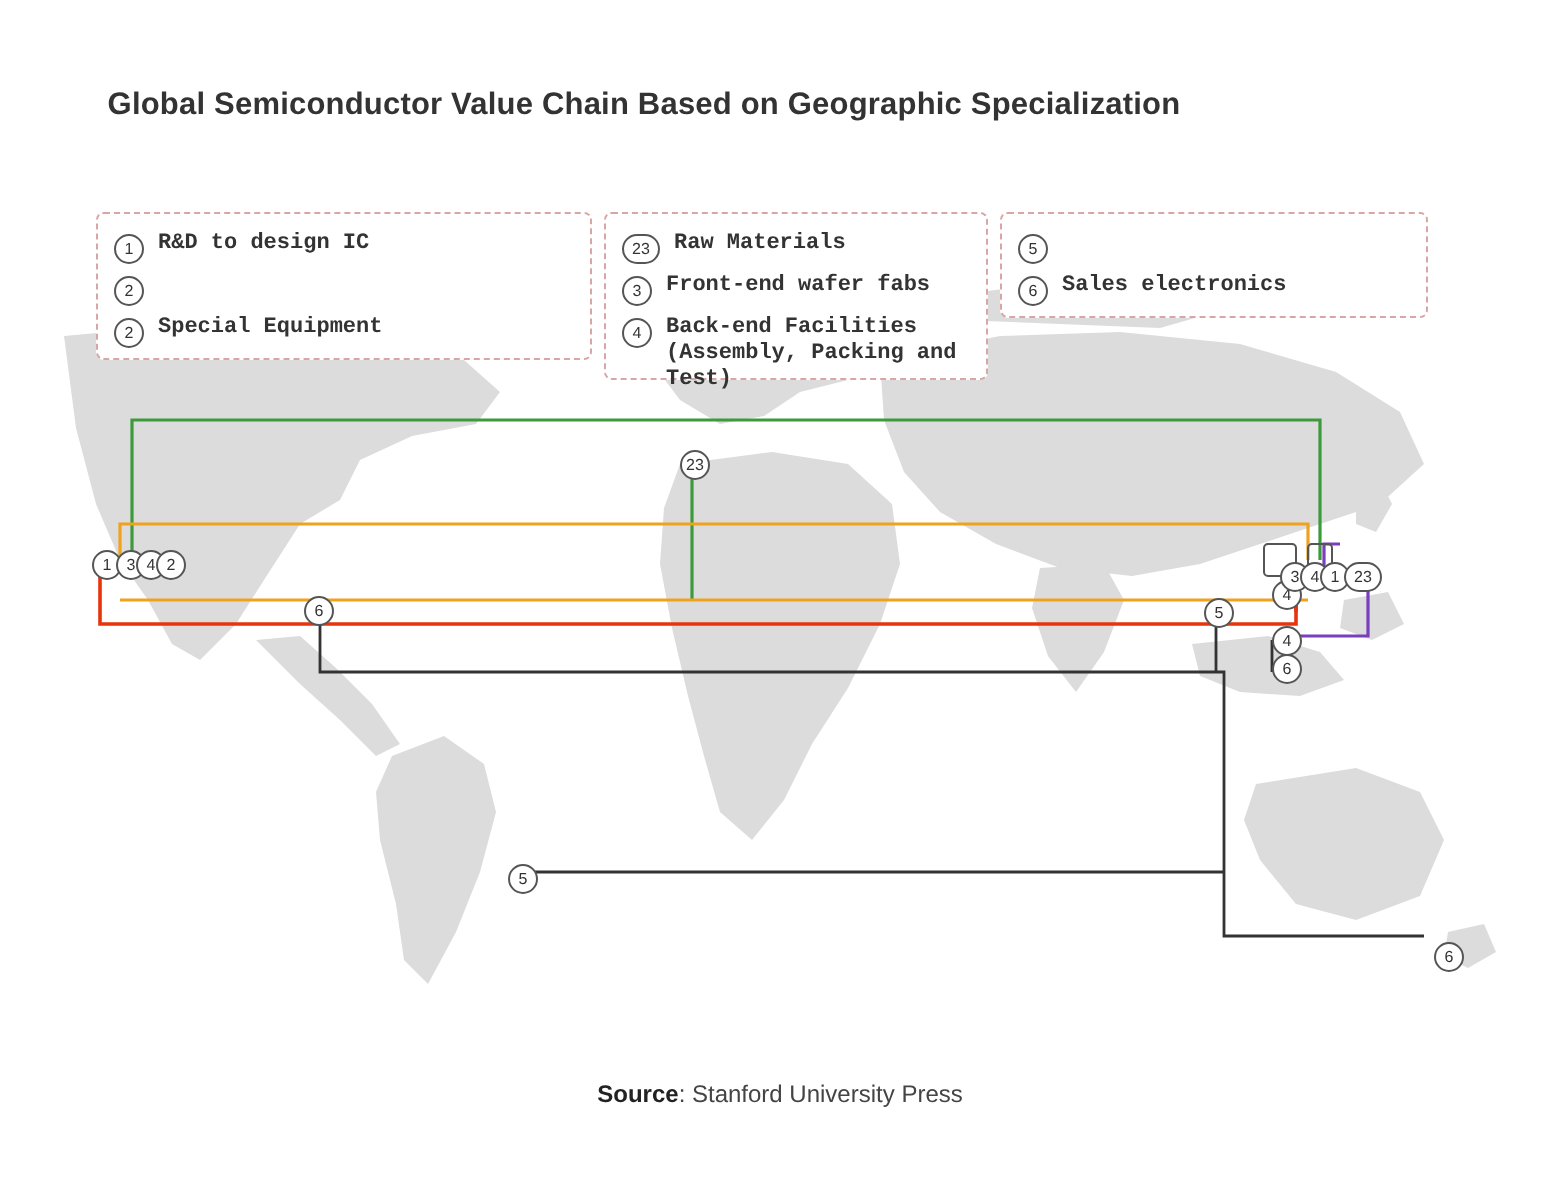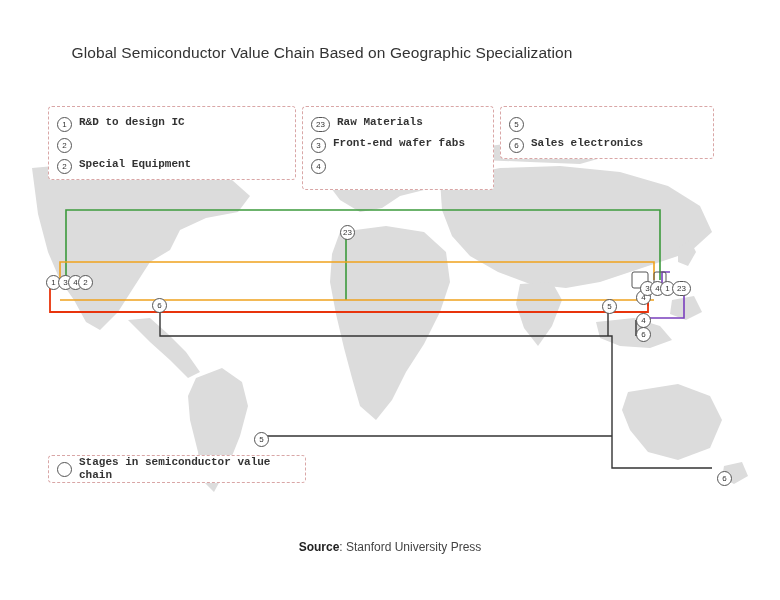--- a/index.html
+++ b/index.html
@@ -18,21 +18,21 @@
     width: 780px;
     height: 600px;
   }
   #title {
     position: absolute;
     top: 44px;
     left: 0;
     width: 644px;
     text-align: center;
     font-size: 15.5px;
-    font-weight: normal;
+    font-weight: bold;
     color: #333333;
     letter-spacing: 0.1px;
   }
   .legend-box {
     position: absolute;
     border: 1px dashed #d9a6a6;
     border-radius: 4px;
     background: #ffffff;
     box-sizing: border-box;
     padding: 6px 8px 6px 8px;
@@ -205,35 +205,32 @@
     <div class="legend-row">
       <div class="num-circle" style="width:19px; border-radius:9px; line-height:13px;">23</div>
       <div class="legend-text">Raw Materials</div>
     </div>
     <div class="legend-row">
       <div class="num-circle">3</div>
       <div class="legend-text">Front-end wafer fabs</div>
     </div>
     <div class="legend-row">
       <div class="num-circle">4</div>
+      <div class="legend-text" style="max-width:150px;">Back-end Facilities (Assembly, Packing and Test)</div>
     </div>
   </div>
 
   <div class="legend-box" id="legend-col3">
     <div class="legend-row">
       <div class="num-circle">5</div>
     </div>
     <div class="legend-row">
       <div class="num-circle">6</div>
       <div class="legend-text">Sales electronics</div>
     </div>
   </div>
 
-  <div class="legend-box" id="legend-stages">
-    <div class="num-circle"></div>
-    <div class="legend-text">Stages in semiconductor value chain</div>
-  </div>
 
   <div id="source">
     <b>Source</b><span>: Stanford University Press</span>
   </div>
 
 </div>
 
 </body></html>

